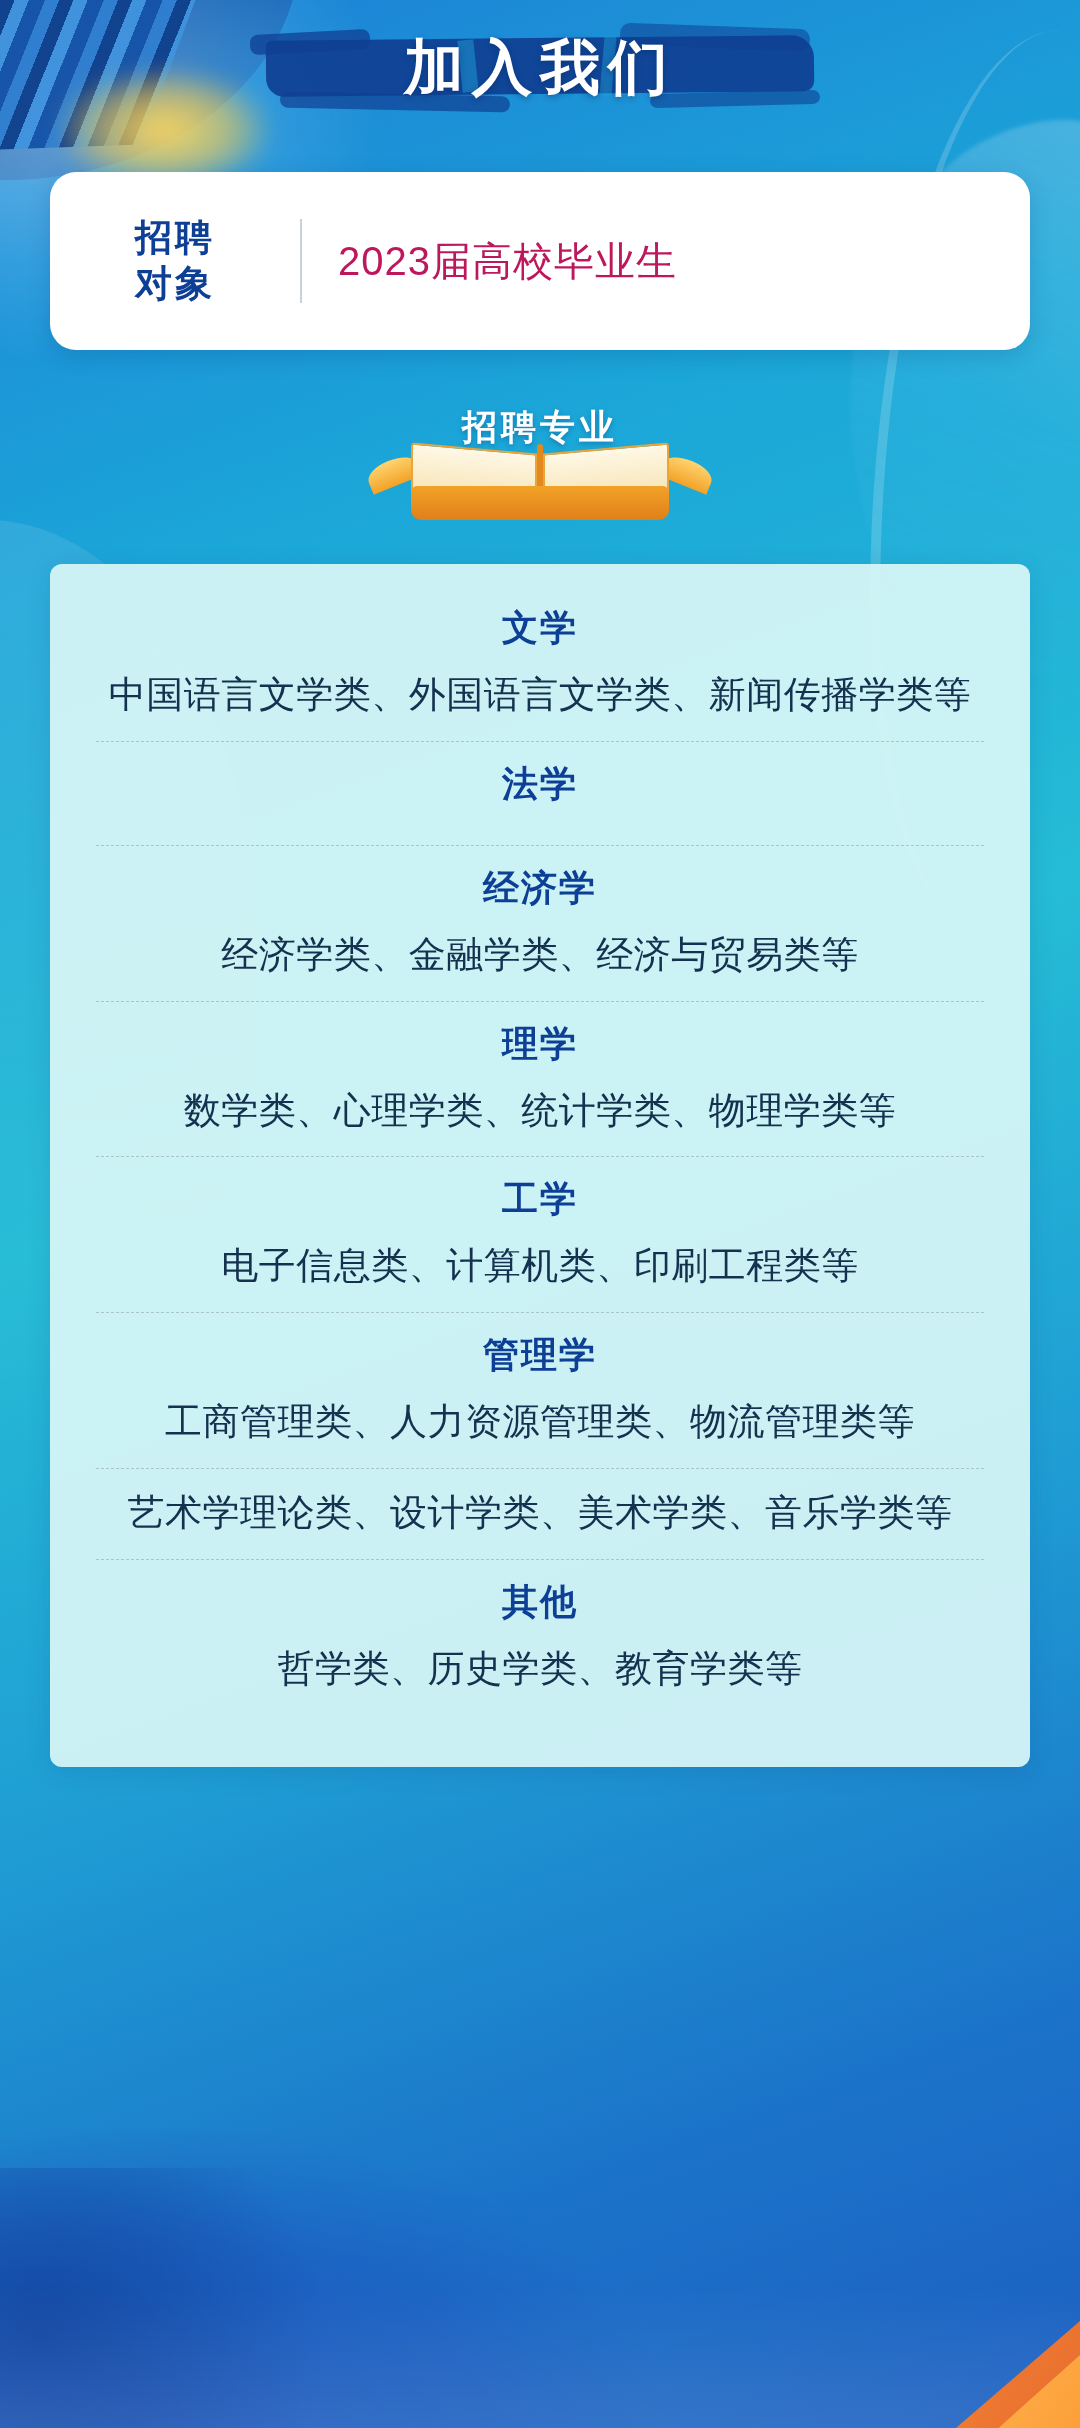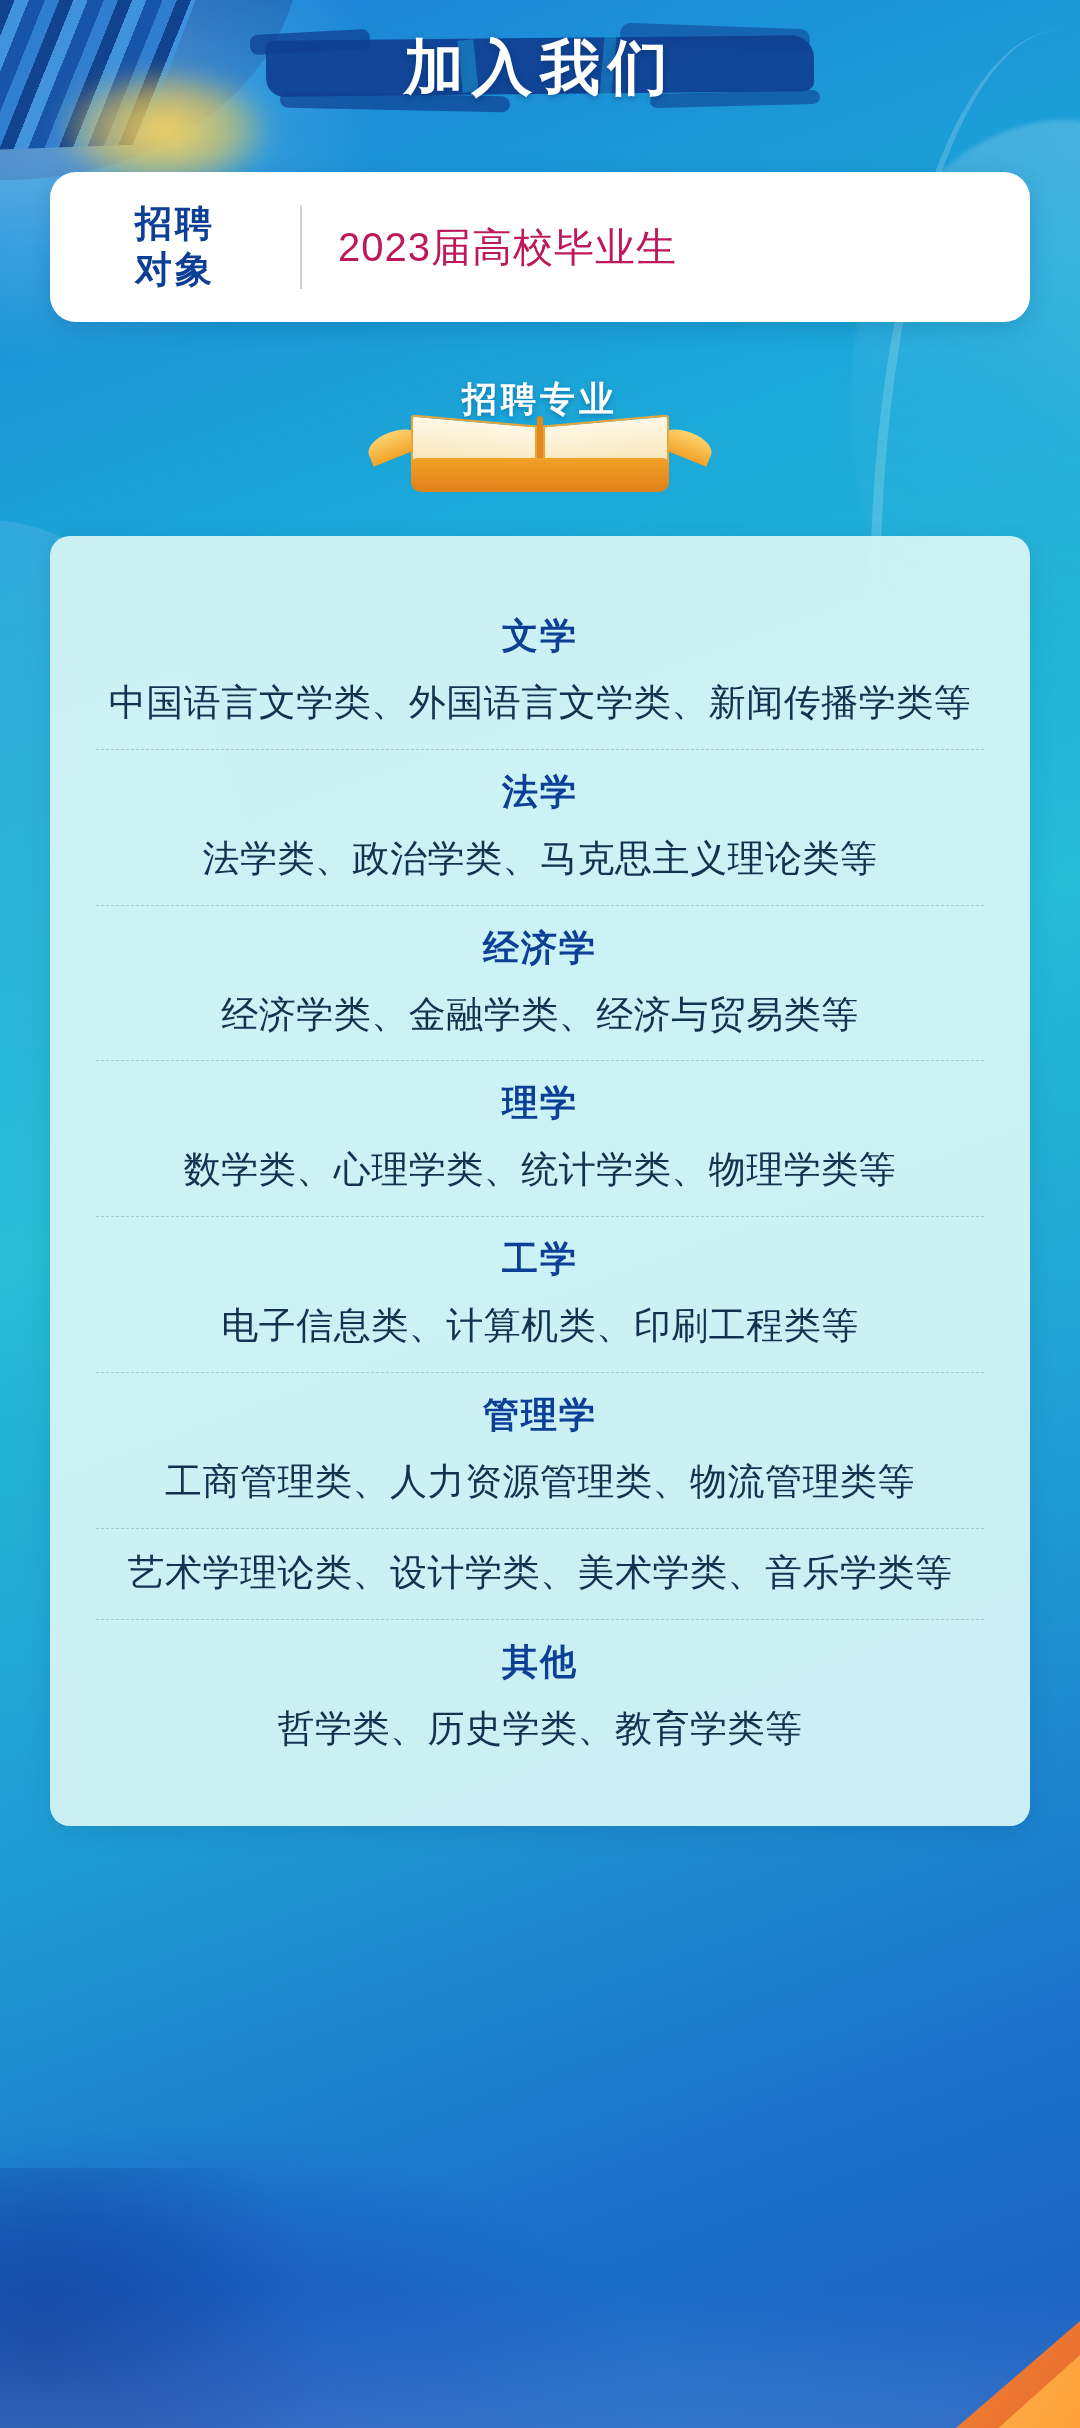--- a/index.html
+++ b/index.html
@@ -139,21 +139,21 @@
     letter-spacing: 8px;
     text-shadow: 0 2px 6px rgba(0,40,90,0.45);
     z-index: 3;
   }
 
   
   .target-card {
     position: relative;
     margin: 22px auto 0;
     width: 980px;
-    height: 150px;
+    height: 178px;
     background: #ffffff;
     border-radius: 26px;
     display: flex;
     align-items: center;
     box-shadow: 0 6px 22px rgba(7,45,105,0.18);
   }
   .target-label {
     width: 250px;
     text-align: center;
     font-size: 37px;
@@ -232,22 +232,22 @@
   }
   .book .flare.l { left: -44px; transform: rotate(-22deg); }
   .book .flare.r { right: -44px; transform: rotate(22deg); }
 
   
   .majors-panel {
     position: relative;
     margin: 36px auto 0;
     width: 980px;
     background: rgba(216,246,246,0.93);
-    border-radius: 20px;
-    padding: 58px 46px 52px;
+    border-radius: 12px;
+    padding: 22px 46px 52px;
     box-shadow: 0 6px 24px rgba(7,45,105,0.12);
   }
   .major {
     text-align: center;
     padding: 18px 0 20px;
   }
   .major + .major { border-top: 1px dashed #a8c6cc; }
   .major-name {
     font-size: 36px;
     font-weight: bold;
@@ -314,21 +314,20 @@
 
 <div class="majors-panel">
 
   <div class="major">
     <div class="major-name">文学</div>
     <div class="major-detail">中国语言文学类、外国语言文学类、新闻传播学类等</div>
   </div>
 
   <div class="major">
     <div class="major-name">法学</div>
-    <div class="major-detail">法学类、政治学类、马克思主义理论类等</div>
   </div>
 
   <div class="major">
     <div class="major-name">经济学</div>
     <div class="major-detail">经济学类、金融学类、经济与贸易类等</div>
   </div>
 
   <div class="major">
     <div class="major-name">理学</div>
     <div class="major-detail">数学类、心理学类、统计学类、物理学类等</div>

